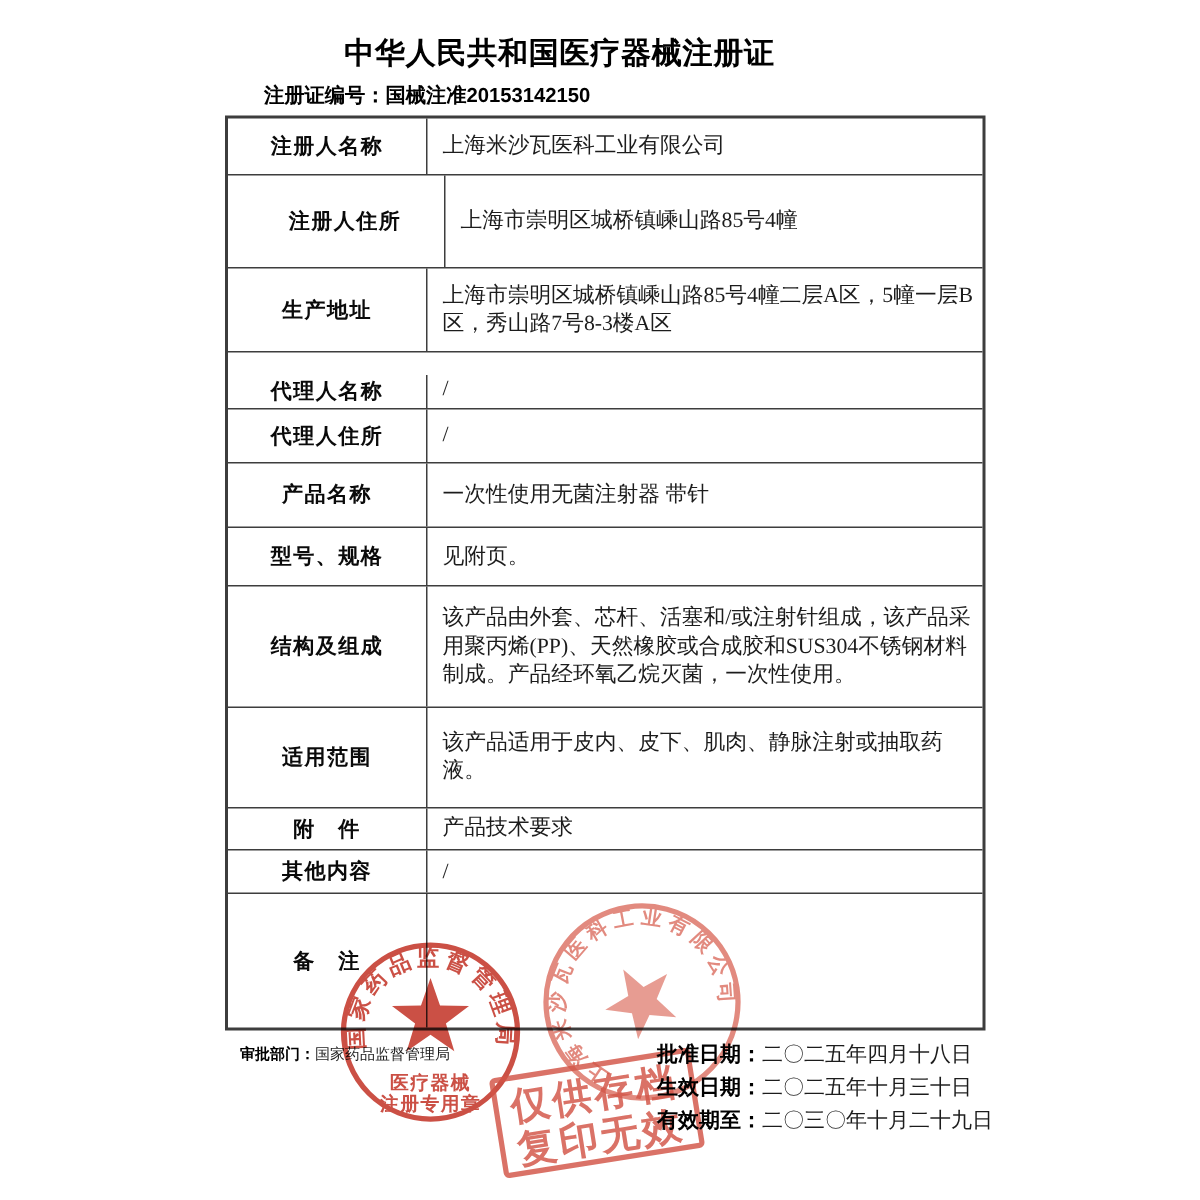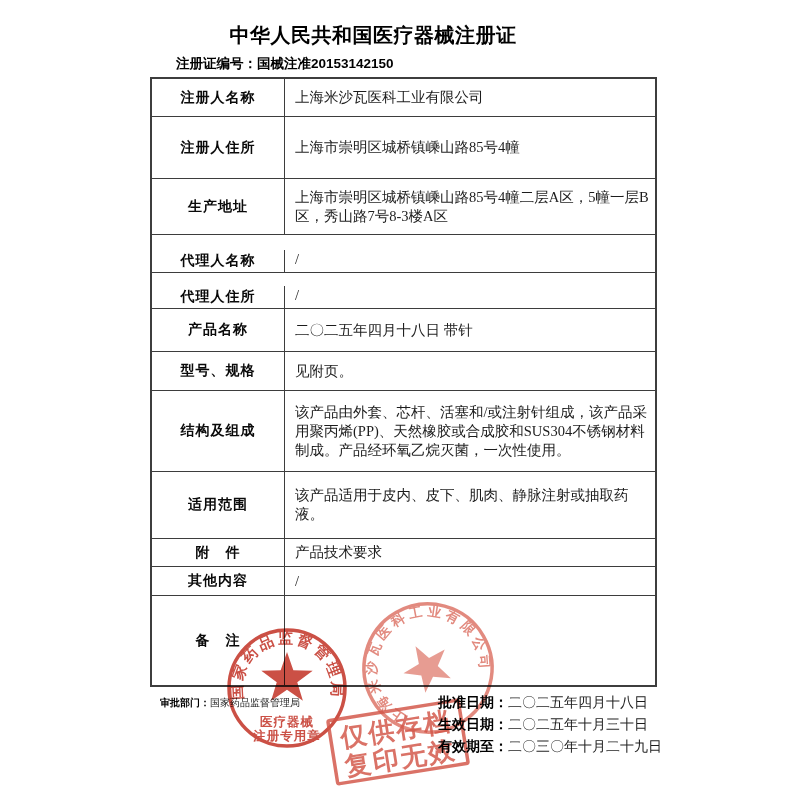--- a/index.html
+++ b/index.html
@@ -28,24 +28,24 @@
     display:flex; align-items:center; justify-content:center;
     font-size:14px; font-weight:700; letter-spacing:1px; color:#0a0a0a;
     text-align:center; padding:2px;
   }
   .tvalue {
     flex:1; display:flex; align-items:center;
     padding:3px 6px 3px 10px;
     font-family:"Liberation Serif", serif; font-size:14.5px; line-height:19px; color:#1c1c1c;
   }
   .trow:nth-child(1)  { height:38px; }
-  .trow:nth-child(2)  { height:62px; }
+  .trow:nth-child(2)  { height:62px;padding-left:12px; }
   .trow:nth-child(3)  { height:56px; }
   .trow:nth-child(4)  { height:38px;align-items:flex-end; }
-  .trow:nth-child(5)  { height:36px;align-items:flex-end; }
+  .trow:nth-child(5)  { height:36px; }
   .trow:nth-child(6)  { height:43px; }
   .trow:nth-child(7)  { height:39px; }
   .trow:nth-child(8)  { height:81px; }
   .trow:nth-child(9)  { height:67px; }
   .trow:nth-child(10) { height:28px; }
   .trow:nth-child(11) { height:29px; }
   .trow:nth-child(12) { height:89px; }
   .approval {
     position:absolute; left:160px; top:696px; font-size:10px; color:#000;
   }
@@ -90,21 +90,21 @@
     <div class="trow">
       <div class="tlabel">代理人名称</div>
       <div class="tvalue">/</div>
     </div>
     <div class="trow">
       <div class="tlabel">代理人住所</div>
       <div class="tvalue">/</div>
     </div>
     <div class="trow">
       <div class="tlabel">产品名称</div>
-      <div class="tvalue">二〇二五年四月十八日 带针</div>
+      <div class="tvalue">一次性使用无菌注射器 带针</div>
     </div>
     <div class="trow">
       <div class="tlabel">型号、规格</div>
       <div class="tvalue">见附页。</div>
     </div>
     <div class="trow">
       <div class="tlabel">结构及组成</div>
       <div class="tvalue">该产品由外套、芯杆、活塞和/或注射针组成，该产品采用聚丙烯(PP)、天然橡胶或合成胶和SUS304不锈钢材料制成。产品经环氧乙烷灭菌，一次性使用。</div>
     </div>
     <div class="trow">

